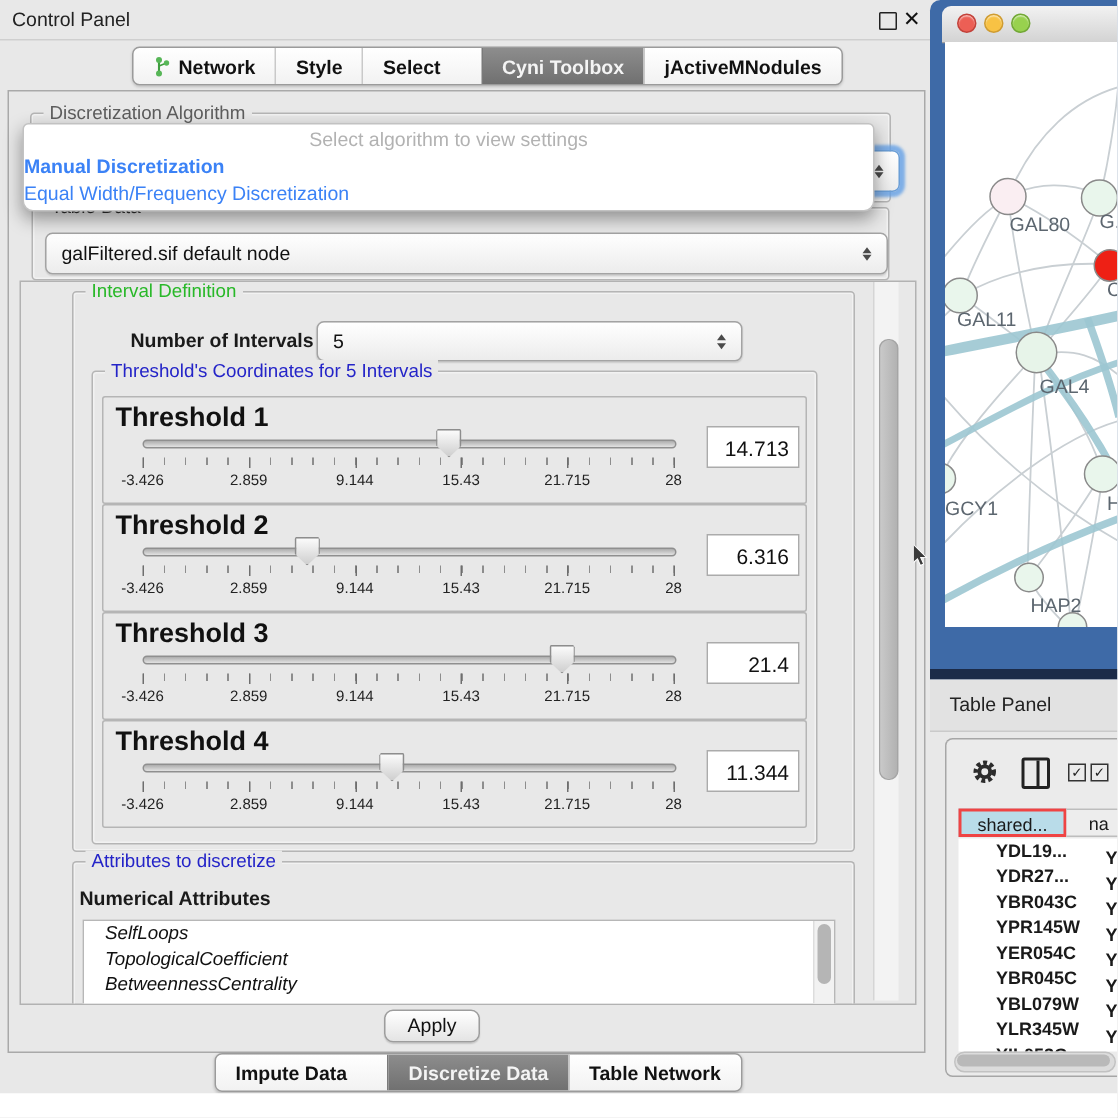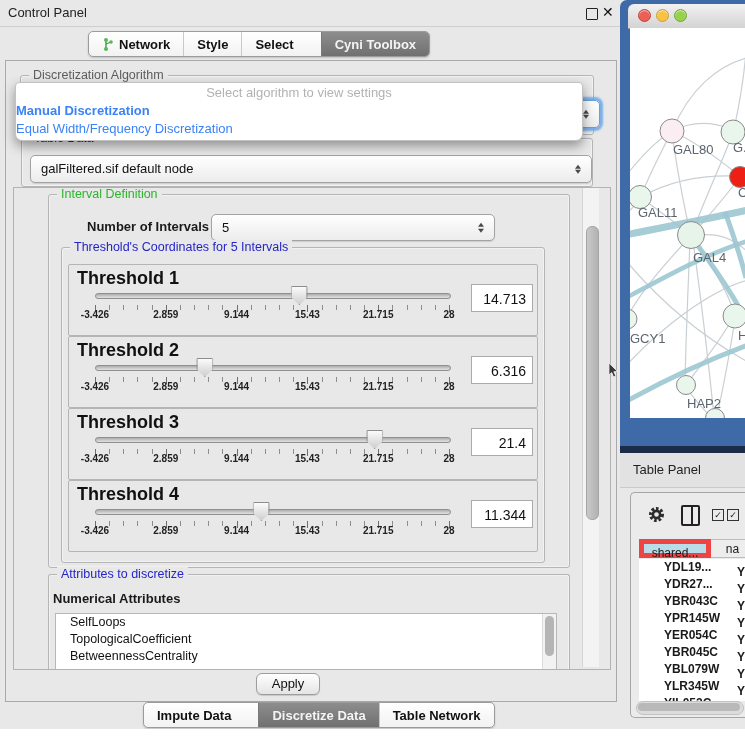--- a/index.html
+++ b/index.html
@@ -51,26 +51,26 @@
   .tp-title{position:absolute;left:8px;top:3px;font-size:18px;font-weight:700;color:#111;}
   .slider{position:absolute;left:26px;top:18px;width:354px;height:48px;}
   .track{position:absolute;left:0;top:10px;width:100%;height:4px;border:1px solid #8f8f8f;border-radius:3px;
          background:linear-gradient(#adadad,#e2e2e2);}
   .thumb{position:absolute;top:3px;width:15px;height:17px;transform:translateX(-50%);
          background:linear-gradient(#fbfbfb,#cfcfcf);border:1px solid #8d8d8d;
          clip-path:polygon(6% 0,94% 0,100% 8%,100% 58%,50% 100%,0 58%,0 8%);}
   .mticks{position:absolute;left:0;top:22px;width:100%;height:5px;
           background:repeating-linear-gradient(to right,#8d8d8d 0,#8d8d8d 1px,transparent 1px,transparent 4%);}
   .mjticks i{position:absolute;top:22px;width:1px;height:7px;background:#6e6e6e;}
-  .tlabels span{position:absolute;top:26px;transform:translateX(-50%);font-size:10px;font-weight:700;color:#222;white-space:nowrap;}
+  .tlabels span{position:absolute;top:32px;transform:translateX(-50%);font-size:10px;font-weight:400;color:#222;white-space:nowrap;}
   .tval{position:absolute;left:402px;top:19px;width:62px;height:28px;background:#fff;border:1px solid #ababab;
         font-size:14px;color:#111;text-align:right;line-height:28px;padding-right:6px;box-sizing:border-box;}
 
   .listbox{position:absolute;left:6px;top:38px;width:500px;height:57px;background:#fff;border:1px solid #b7b7b7;overflow:hidden;}
-  .litem{height:17px;line-height:17px;font-size:12.5px;padding-left:14px;color:#111;}
+  .litem{height:17px;line-height:17px;font-size:12.5px;padding-left:14px;color:#111;font-style:italic;}
   .lsb{position:absolute;right:0;top:0;width:13px;height:100%;background:#f2f2f2;border-left:1px solid #ddd;}
   .lsb-thumb{position:absolute;left:1.5px;top:2px;width:9px;height:40px;background:#b5b5b5;border-radius:5px;}
 
   .btn{position:absolute;background:linear-gradient(#ffffff,#e4e4e4);border:1px solid #9d9d9d;border-radius:6px;
        font-size:13px;color:#111;text-align:center;box-shadow:0 1px 1px rgba(0,0,0,.15);}
 
   
   .netwin{position:absolute;left:620px;top:0;width:125px;height:453px;background:#3e6aa7;border-top-left-radius:7px;}
   .mac-bar{position:absolute;left:8px;top:4px;width:117px;height:24px;background:linear-gradient(#f2f2f2,#d3d3d3);
            border-bottom:1px solid #9f9f9f;border-top-left-radius:6px;}
@@ -118,20 +118,23 @@
         <span>Network</span>
       </div>
       <div class="seg-item">
           <span>Style</span>
         </div>
       <div class="seg-item">
           <span>Select</span>
         </div>
       <div class="seg-item sel">
           <span>Cyni Toolbox</span>
+        </div>
+      <div class="seg-item">
+          <span>jActiveMNodules</span>
         </div>
     </div>
 
     <div class="cp-body">
 
       <div class="grp" style="left:14px;top:14px;width:572px;height:58px;">
         <span class="gtitle gray">Discretization Algorithm</span>
       </div>
       <div class="combo alg-combo">
         <span class="spin"></span>
@@ -377,21 +380,21 @@
     <svg width="17" height="17" viewBox="0 0 17 17" style="position:absolute;left:17px;top:13px;">
       <circle cx="8.5" cy="8.5" r="6" fill="none" stroke="#2c2c2c" stroke-width="3" stroke-dasharray="2.6 1.9"></circle>
       <circle cx="8.5" cy="8.5" r="3.6" fill="none" stroke="#2c2c2c" stroke-width="2.6"></circle>
     </svg>
     <div class="col-ico" style="left:50px;top:12px;">
         <i></i>
       </div>
     <span class="chk" style="left:81px;top:16px;">✓</span>
     <span class="chk" style="left:96px;top:16px;">✓</span>
 
-    <div class="thead-cell" style="left:8px;width:72px;background:#b9dce9;border:5px solid #ef4444;">shared...</div>
+    <div class="thead-cell" style="left:8px;width:72px;background:#b9dce9;border:2px solid #ef4444;">shared...</div>
     <div class="thead-cell" style="left:80px;width:44px;background:#ededed;border:1px solid #bdbdbd;border-left:none;overflow:hidden;">na</div>
 
     <div class="tbody">
       <div class="trow"><span class="c1">YDL19...</span><span class="c2">YDL1</span></div>
       <div class="trow"><span class="c1">YDR27...</span><span class="c2">YDR2</span></div>
       <div class="trow"><span class="c1">YBR043C</span><span class="c2">YBR0</span></div>
       <div class="trow"><span class="c1">YPR145W</span><span class="c2">YPR1</span></div>
       <div class="trow"><span class="c1">YER054C</span><span class="c2">YER0</span></div>
       <div class="trow"><span class="c1">YBR045C</span><span class="c2">YBR0</span></div>
       <div class="trow"><span class="c1">YBL079W</span><span class="c2">YBL0</span></div>

